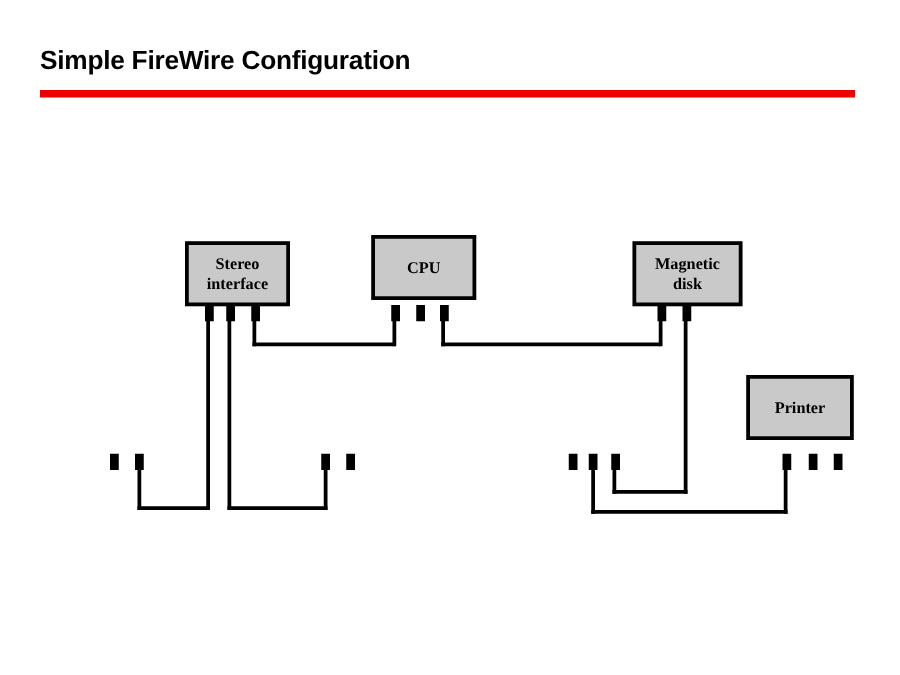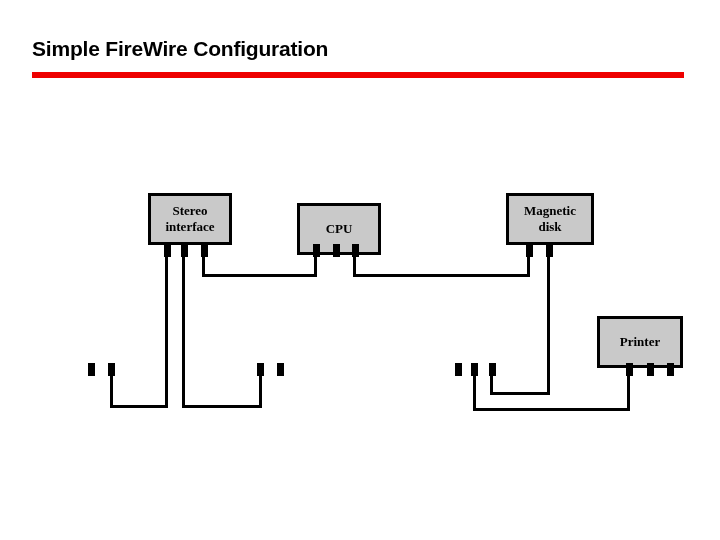--- a/index.html
+++ b/index.html
@@ -95,21 +95,21 @@
     <div class="device" style="left:148px; top:193px; width:84px; height:52px;text-align:center;">
       <span class="label">
         <span>Stereo</span><br>
         <span>interface</span>
       </span>
     </div>
     <div class="port" style="left:164px; top:244px;"></div>
     <div class="port" style="left:181px; top:244px;"></div>
     <div class="port" style="left:201px; top:244px;"></div>
 
-    <div class="device" style="left:297px; top:203px; width:84px; height:52px;">
+    <div class="device" style="left:297px; top:188px; width:84px; height:52px;">
       <span class="label">CPU</span>
     </div>
     <div class="port" style="left:313px; top:244px;"></div>
     <div class="port" style="left:333px; top:244px;"></div>
     <div class="port" style="left:352px; top:244px;"></div>
 
     <div class="device" style="left:506px; top:193px; width:88px; height:52px;align-items:center;">
       <span class="label">
         <span>Magnetic</span><br>
         <span>disk</span>
@@ -121,21 +121,21 @@
     <div class="port" style="left:88px; top:363px;"></div>
     <div class="port" style="left:108px; top:363px;"></div>
 
     <div class="port" style="left:257px; top:363px;"></div>
     <div class="port" style="left:277px; top:363px;"></div>
 
     <div class="port" style="left:455px; top:363px;"></div>
     <div class="port" style="left:471px; top:363px;"></div>
     <div class="port" style="left:489px; top:363px;"></div>
 
-    <div class="device" style="left:597px; top:316px; width:86px; height:52px;">
+    <div class="device" style="left:597px; top:300px; width:86px; height:52px;">
       <span class="label">Printer</span>
     </div>
     <div class="port" style="left:626px; top:363px;"></div>
     <div class="port" style="left:647px; top:363px;"></div>
     <div class="port" style="left:667px; top:363px;"></div>
 
     <div class="wire v" style="left:110px; top:373px; height:35px;"></div>
     <div class="wire h" style="left:110px; top:405px; width:58px;"></div>
     <div class="wire v" style="left:165px; top:253px; height:155px;"></div>
 

